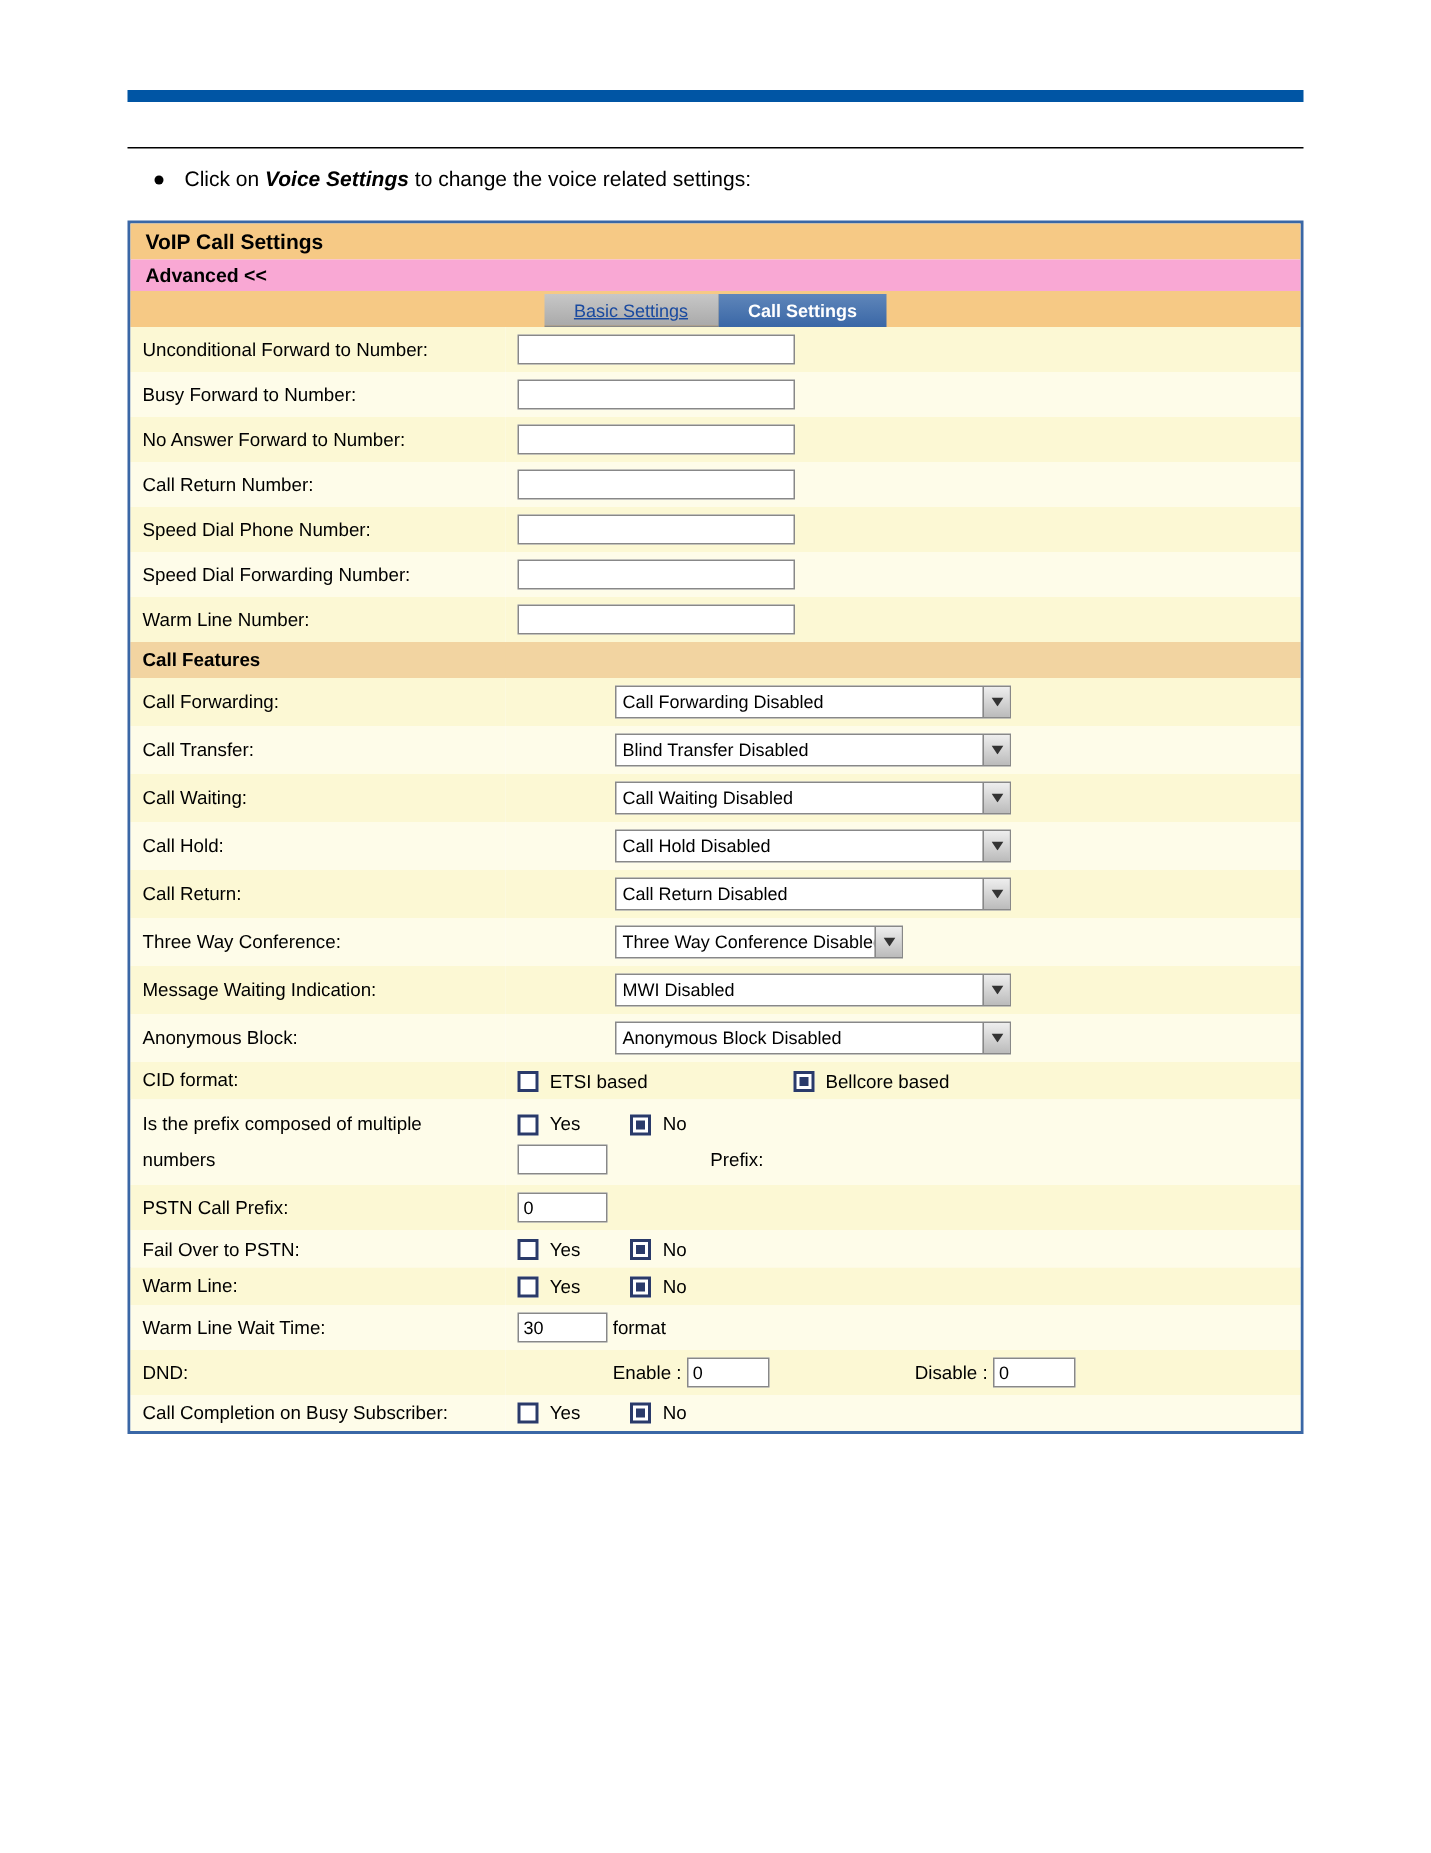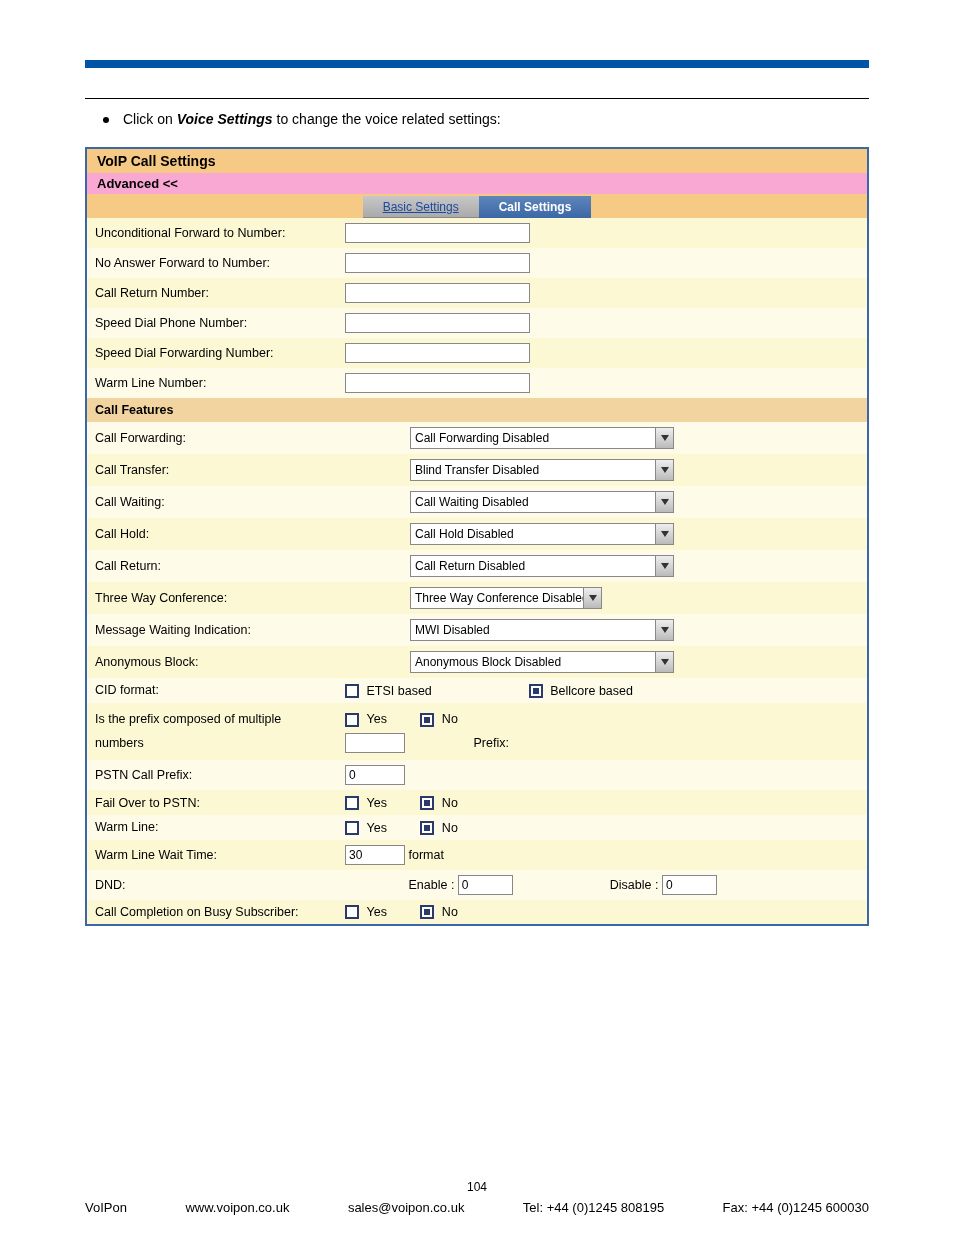--- a/index.html
+++ b/index.html
@@ -203,20 +203,24 @@
       <span class="tab inactive">Basic Settings</span><span class="tab active">Call Settings</span>
     </div>
 
     <table class="form">
       <tbody>
           <tr>
         <td class="lbl">Unconditional Forward to Number:</td>
         <td class="val"><input class="tx w185" style=""></td>
       </tr>
       <tr>
+        <td class="lbl">Busy Forward to Number:</td>
+        <td class="val"><input class="tx w185" style=""></td>
+      </tr>
+      <tr>
         <td class="lbl">No Answer Forward to Number:</td>
         <td class="val"><input class="tx w185" style=""></td>
       </tr>
       <tr>
         <td class="lbl">Call Return Number:</td>
         <td class="val"><input class="tx w185" style=""></td>
       </tr>
       <tr>
         <td class="lbl">Speed Dial Phone Number:</td>
         <td class="val"><input class="tx w185" style=""></td>
@@ -414,23 +418,13 @@
           <span class="radio"></span>
           <span class="rlabel">Yes</span>
           <span class="radio checked"></span>
           <span class="rlabel">No</span>
         </td>
       </tr>
     </tbody>
       </table>
   </div>
 
-  <div class="footer">
-    <div class="page-no">104</div>
-    <div class="foot-contact">
-      <span>VoIPon</span>
-      <span>www.voipon.co.uk</span>
-      <span>sales@voipon.co.uk</span>
-      <span>Tel: +44 (0)1245 808195</span>
-      <span>Fax: +44 (0)1245 600030</span>
-    </div>
-  </div>
 </div>
 
 </body></html>

